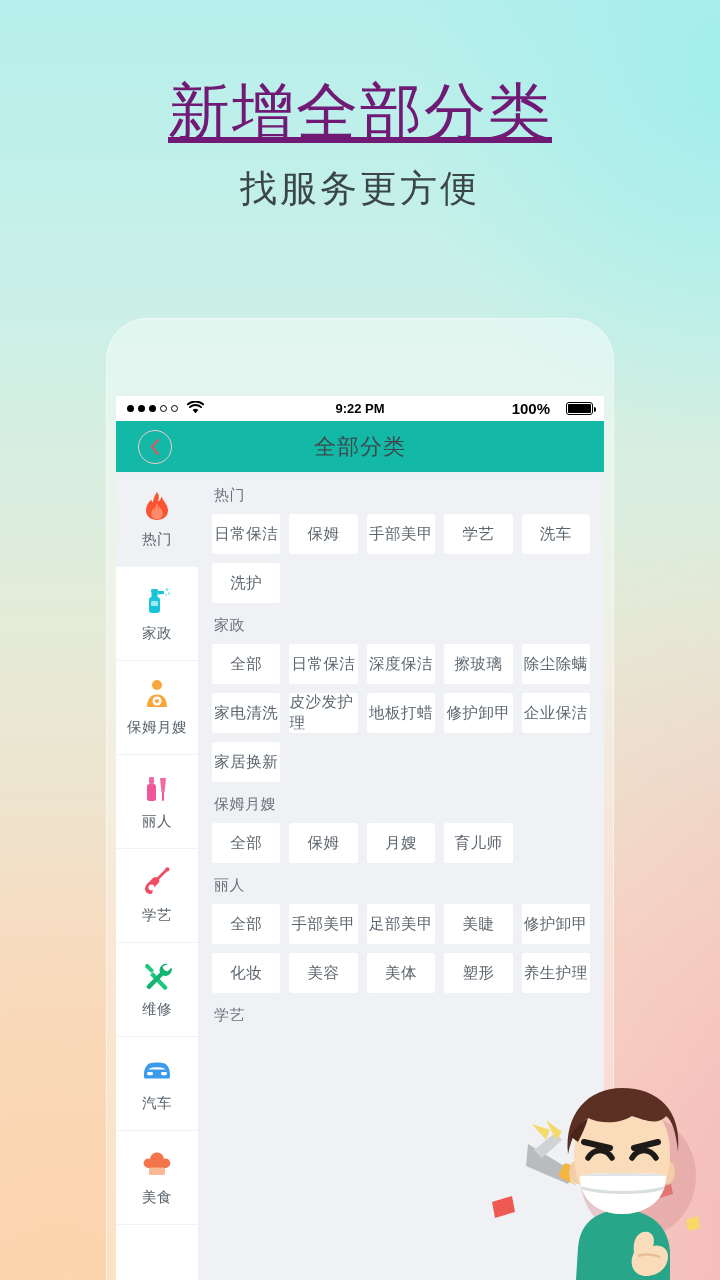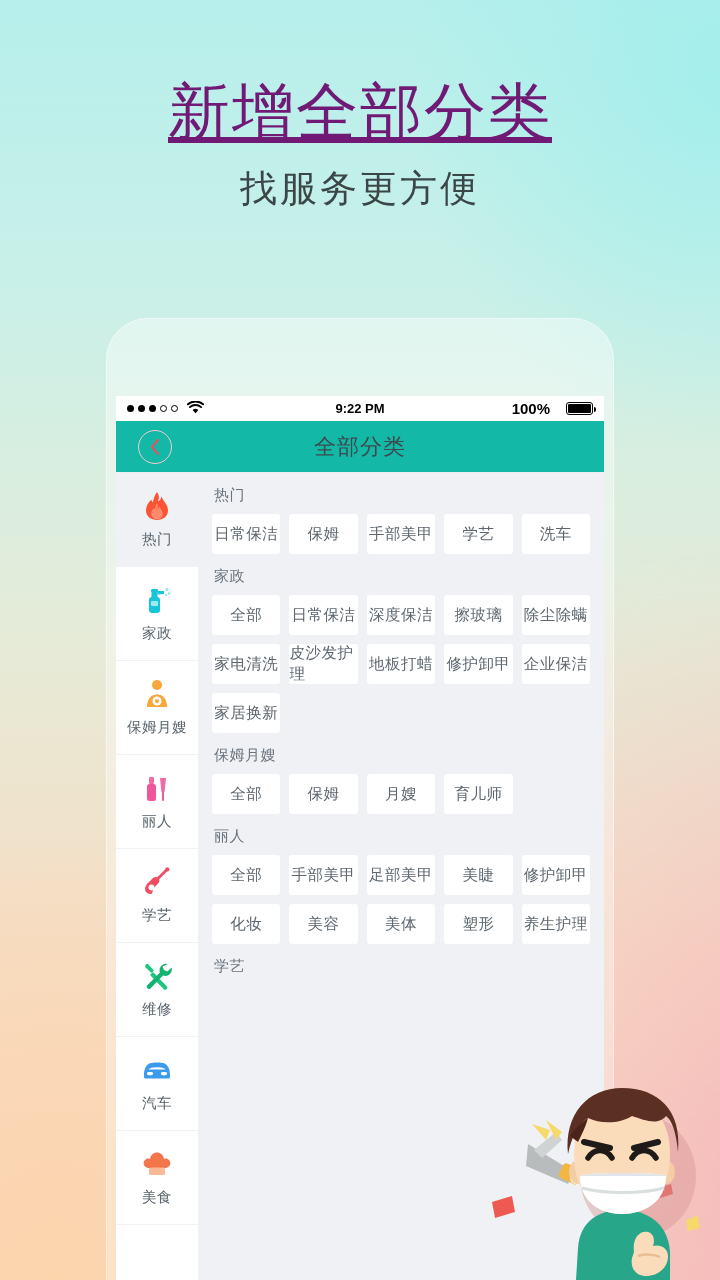--- a/index.html
+++ b/index.html
@@ -240,20 +240,21 @@
       <div class="panel">
 
         <div class="section">
           <div class="sec-title">热门</div>
           <div class="grid">
             <div class="chip">日常保洁</div>
             <div class="chip">保姆</div>
             <div class="chip">手部美甲</div>
             <div class="chip">学艺</div>
             <div class="chip">洗车</div>
+            <div class="chip">洗护</div>
           </div>
         </div>
 
         <div class="section">
           <div class="sec-title">家政</div>
           <div class="grid">
             <div class="chip">全部</div>
             <div class="chip">日常保洁</div>
             <div class="chip">深度保洁</div>
             <div class="chip">擦玻璃</div>

